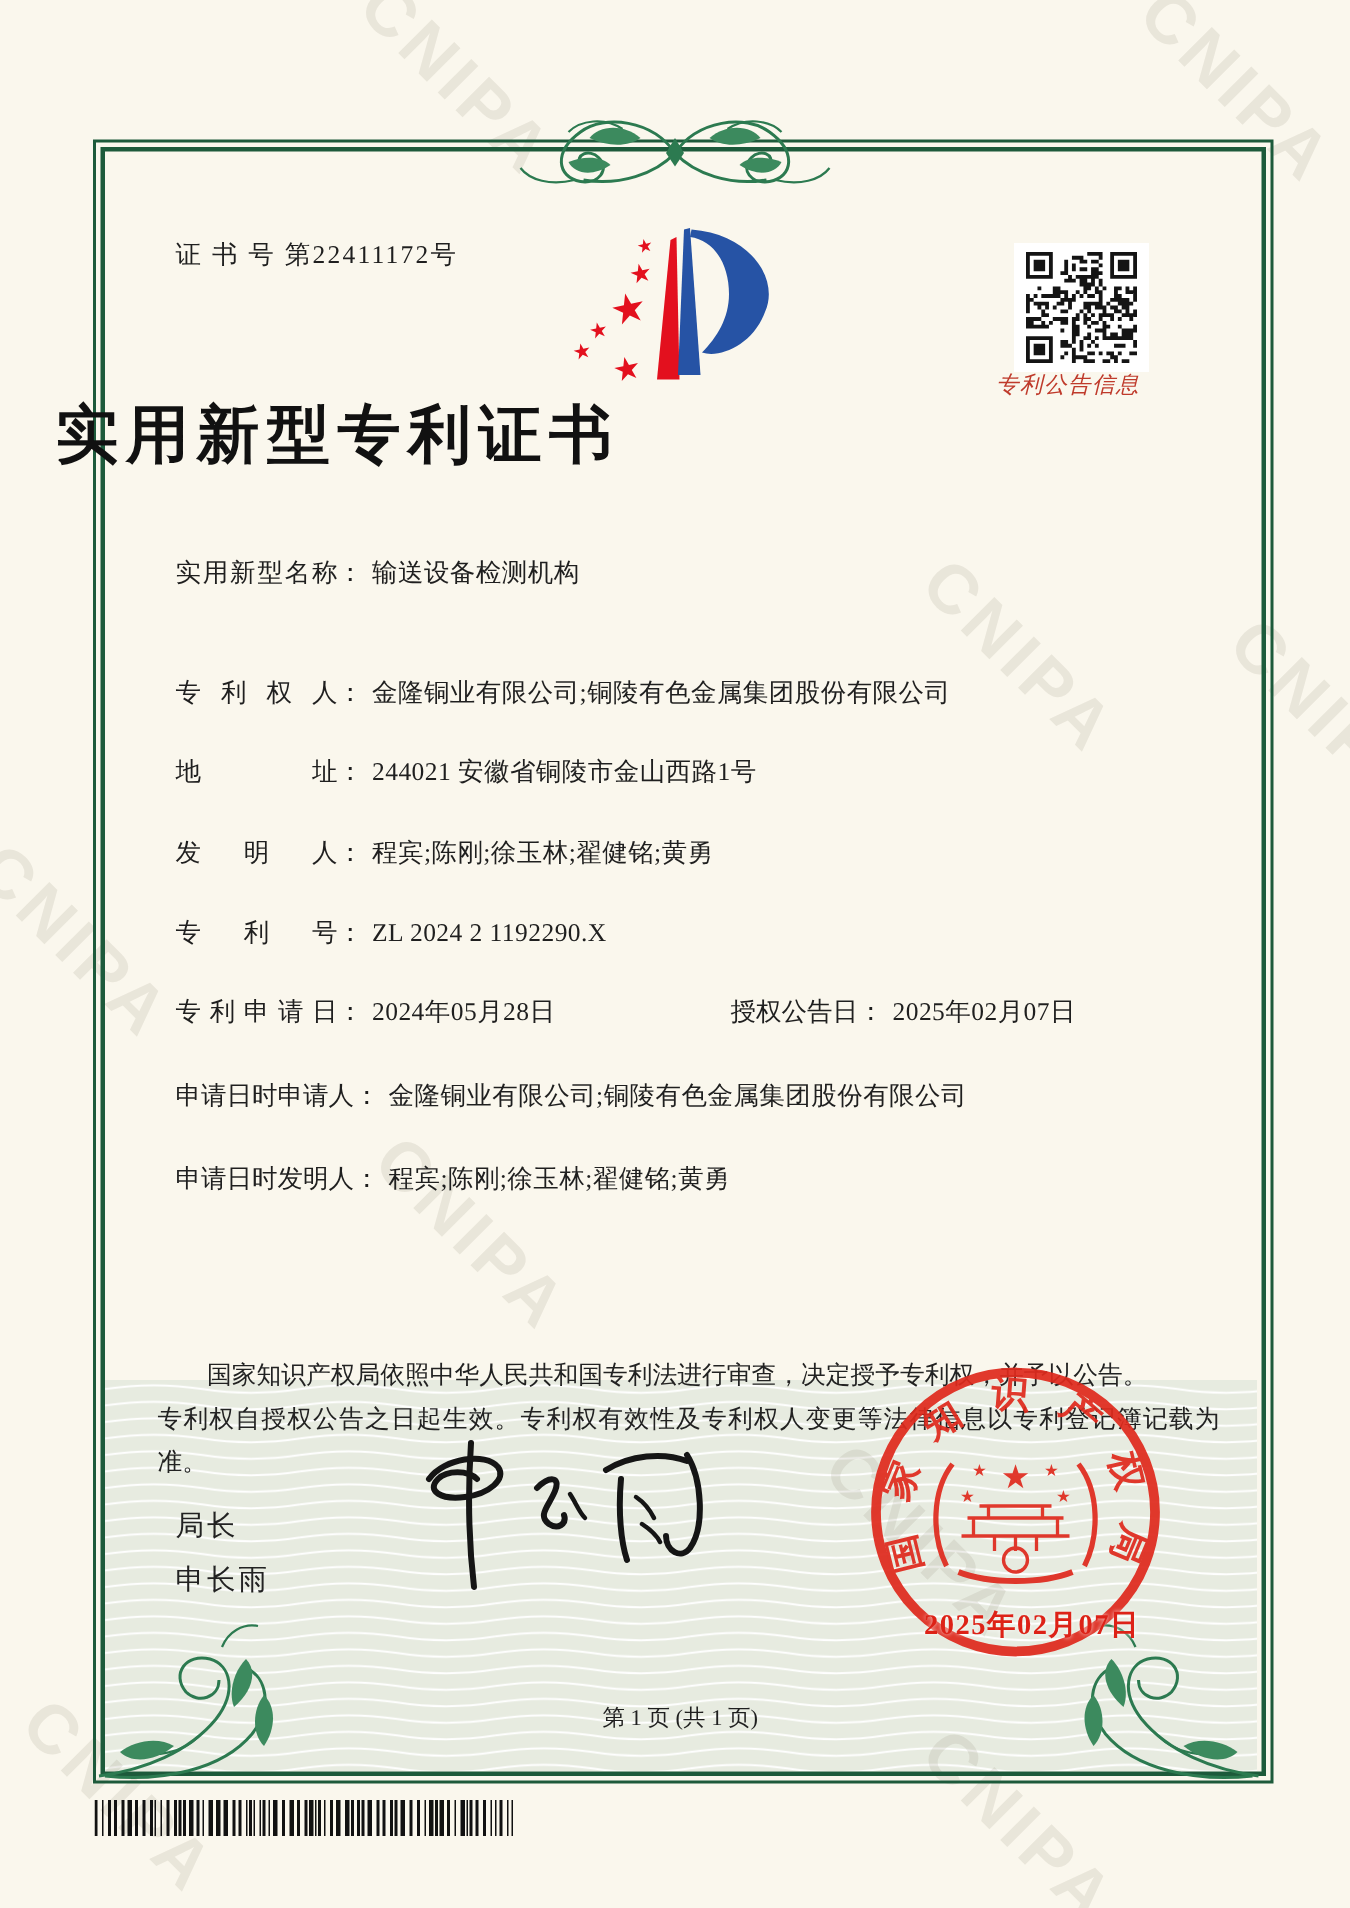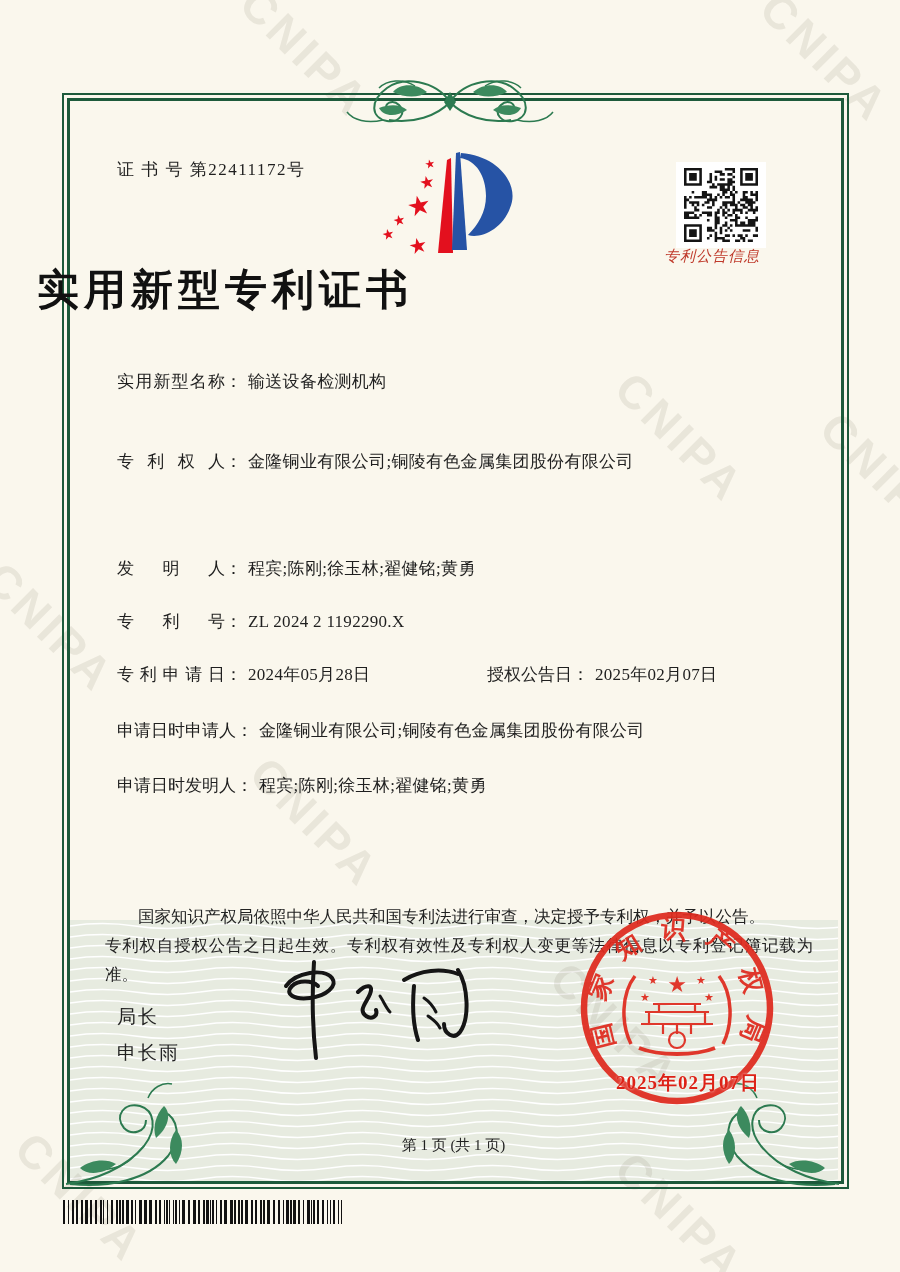--- a/index.html
+++ b/index.html
@@ -150,20 +150,23 @@
   <div class="qrcap">专利公告信息</div>
 
   <div class="title">实用新型专利证书</div>
 
   <div class="row" style="top:370px">
     <span class="lbl w6">实用新型名称</span><span class="colon">：</span><span class="val">输送设备检测机构</span>
   </div>
   <div class="row" style="top:450px">
     <span class="lbl w6">专利权人</span><span class="colon">：</span><span class="val">金隆铜业有限公司;铜陵有色金属集团股份有限公司</span>
   </div>
+  <div class="row" style="top:503px">
+    <span class="lbl w6">地址</span><span class="colon">：</span><span class="val">244021 安徽省铜陵市金山西路1号</span>
+  </div>
   <div class="row" style="top:557px">
     <span class="lbl w6">发明人</span><span class="colon">：</span><span class="val">程宾;陈刚;徐玉林;翟健铭;黄勇</span>
   </div>
   <div class="row" style="top:610px">
     <span class="lbl w6">专利号</span><span class="colon">：</span><span class="val">ZL 2024 2 1192290.X</span>
   </div>
   <div class="row" style="top:663px">
     <span class="lbl w6">专利申请日</span><span class="colon">：</span><span class="val">2024年05月28日</span>
     <span class="col2"><span class="lbl">授权公告日</span><span class="colon">：</span><span class="val">2025年02月07日</span></span>
   </div>

